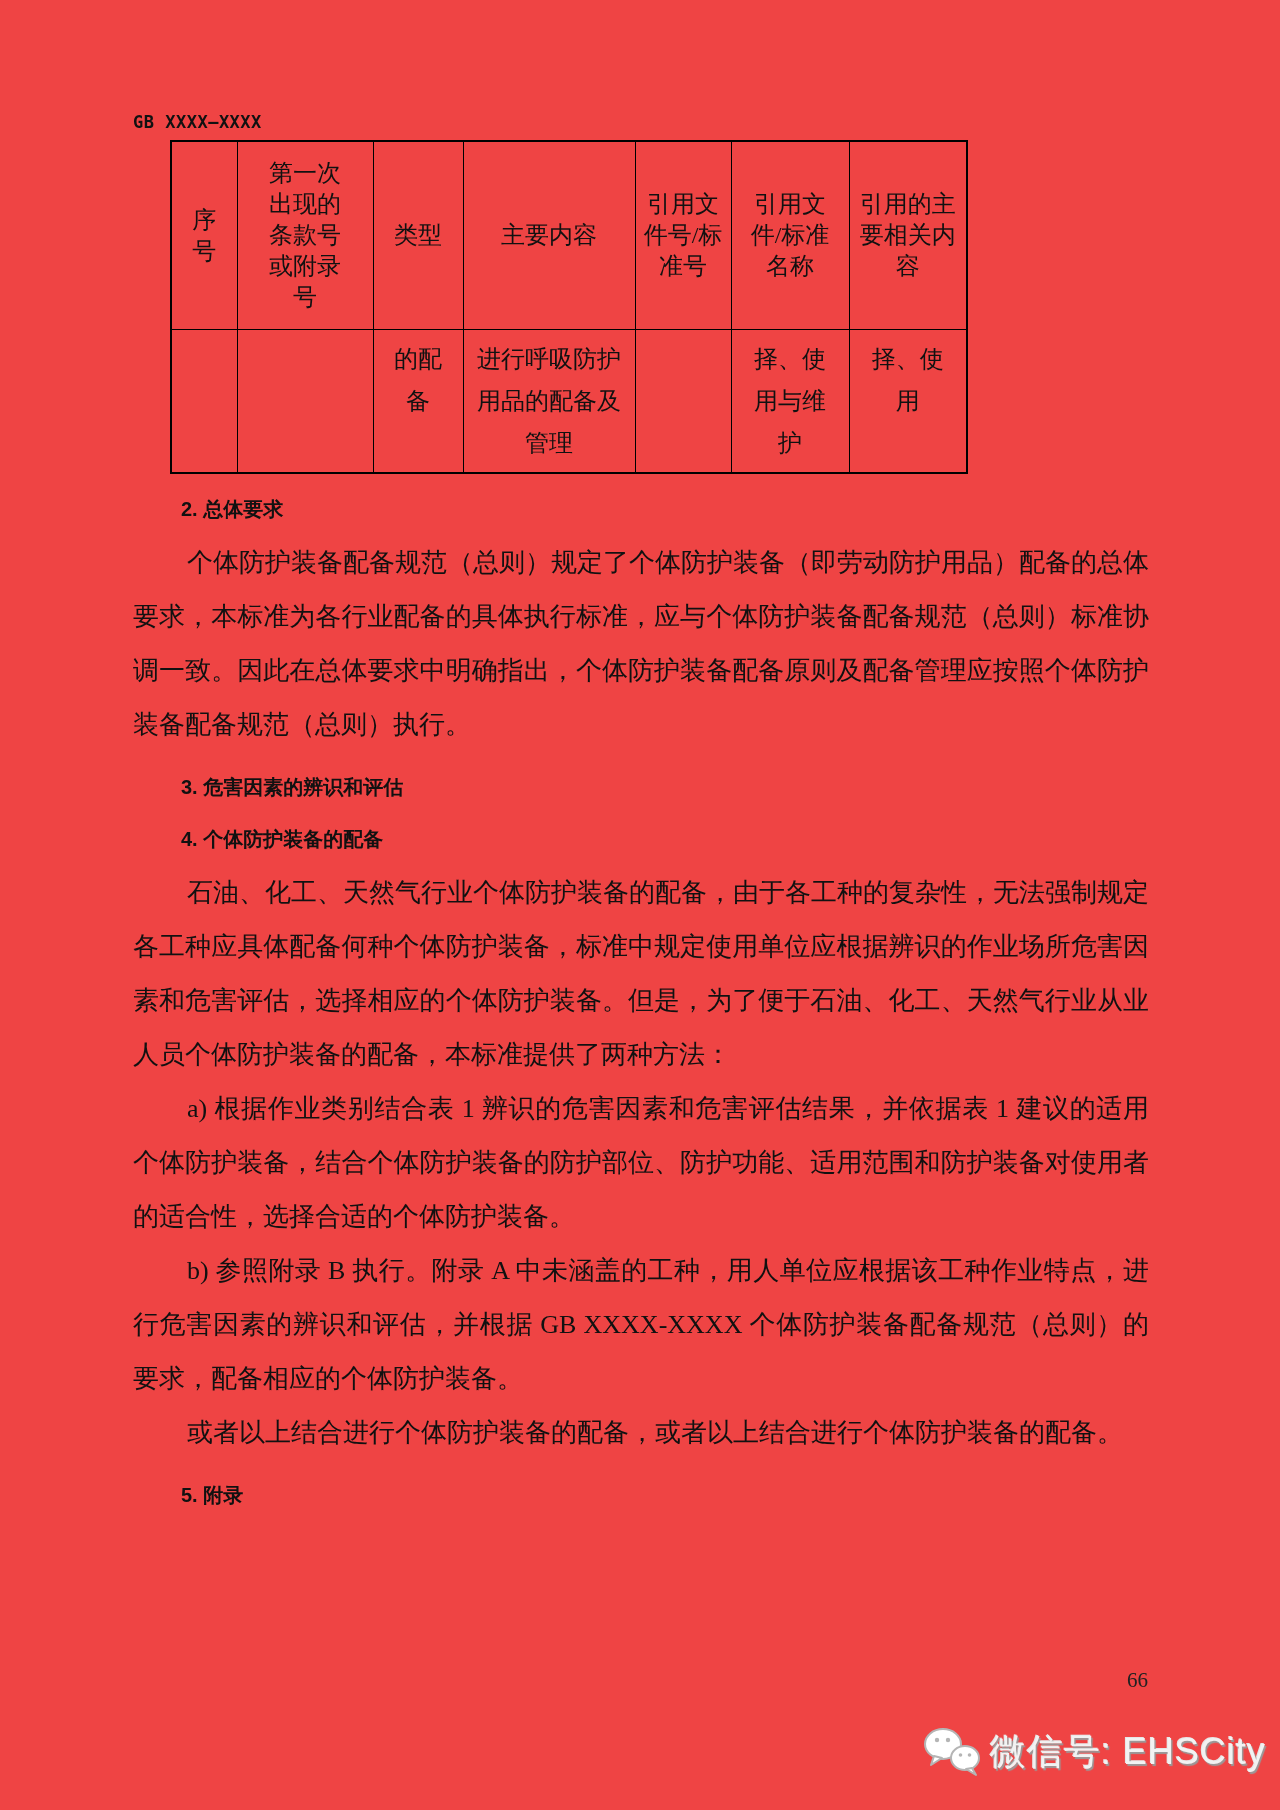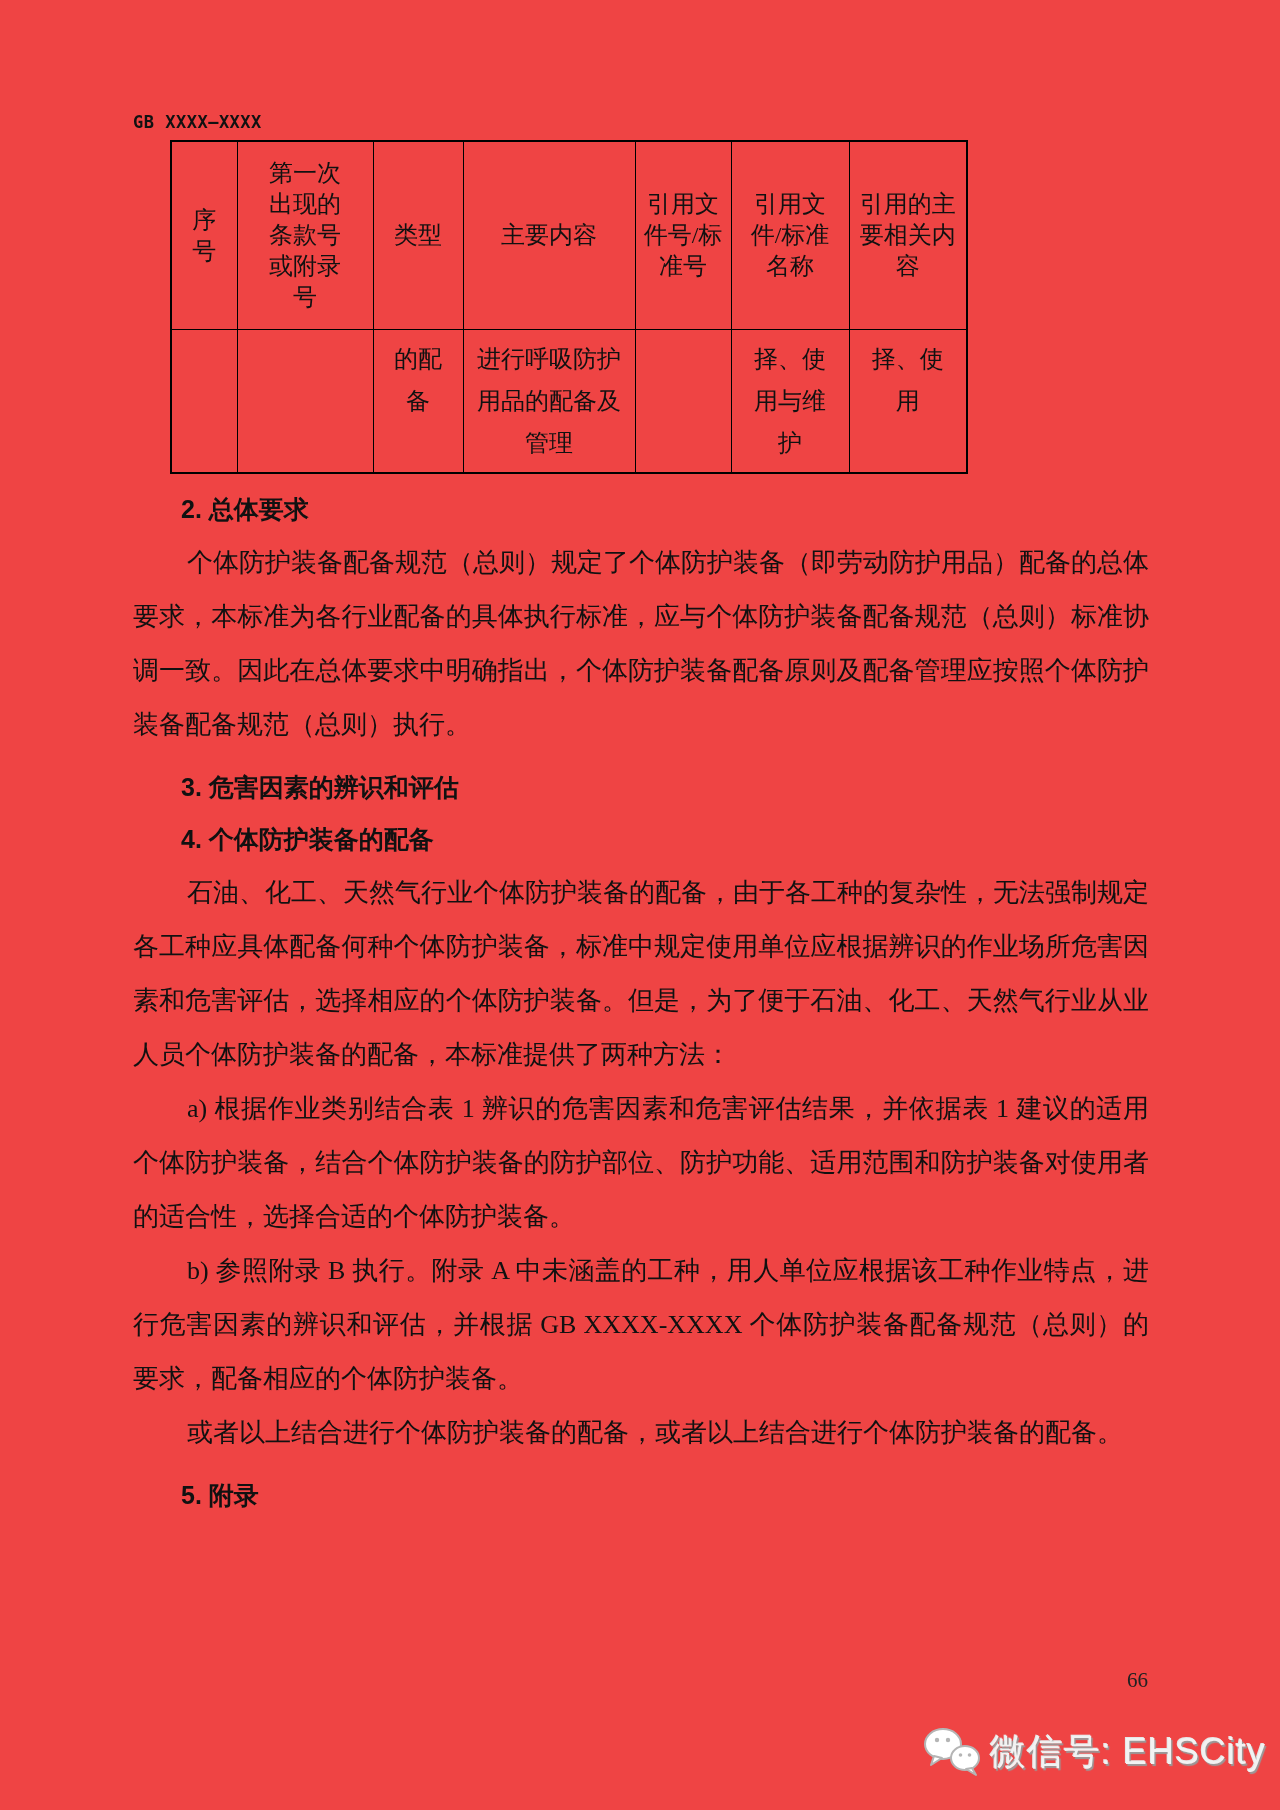--- a/index.html
+++ b/index.html
@@ -33,21 +33,21 @@
     text-align:center;
   }
   .ref-table th { line-height:31px; padding:8px 10px; vertical-align:middle; }
   .ref-table th.c2 { padding:16px 20px; }
   .ref-table th.c5 { padding:8px 4px; }
   .ref-table td { line-height:42px; padding:8px 12px; vertical-align:top; height:122px; }
   .ref-table td.c4 { padding:8px 12px; }
 
   .sec-heading {
     font-family:"Liberation Sans","DejaVu Sans",sans-serif;
-    font-weight:700; font-size:25px;
+    font-weight:700; font-size:20px;
     margin:18px 0 10px 48px;
     line-height:34px;
   }
   .para {
     font-size:26px; line-height:54px;
     text-align:justify;
     text-indent:54px;
     margin:0;
   }
   .page-number {

